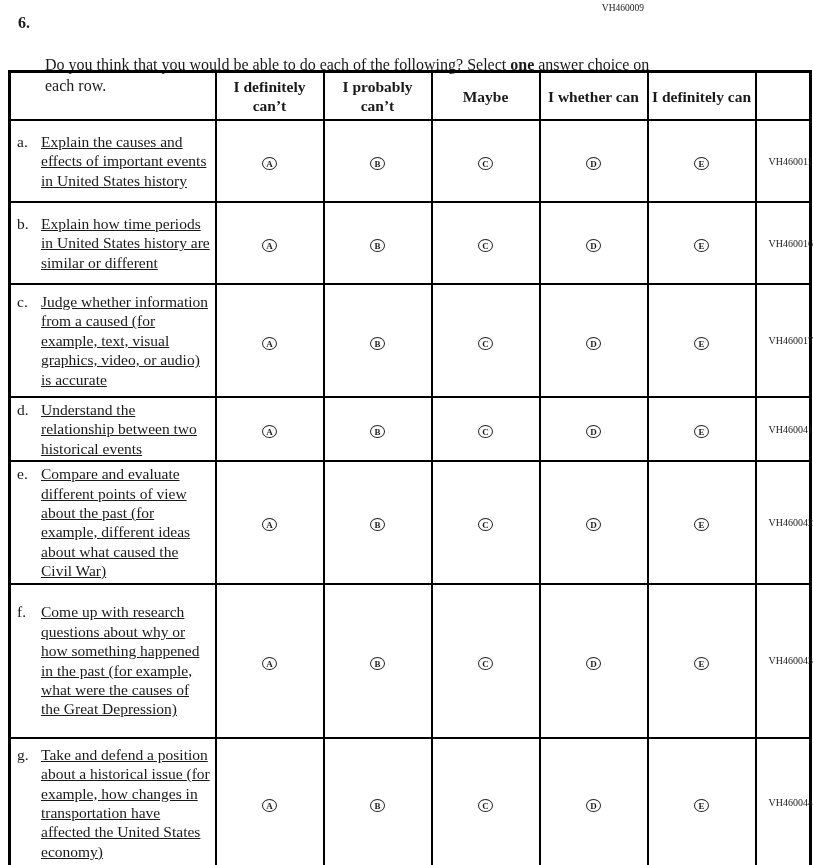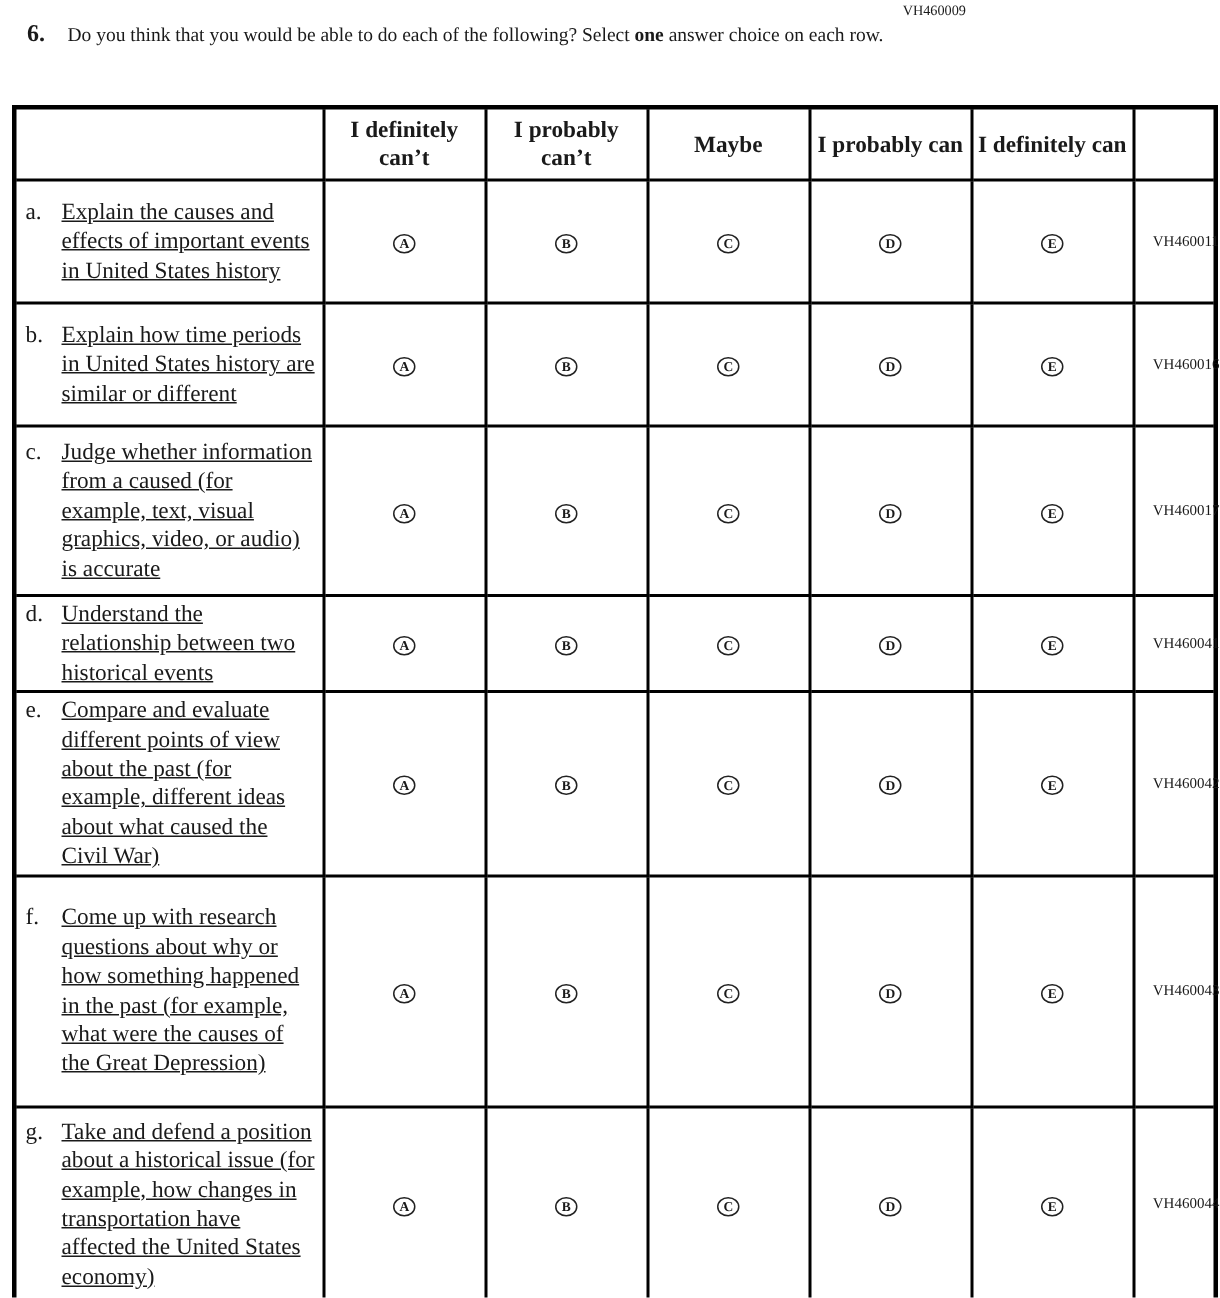--- a/index.html
+++ b/index.html
@@ -4,21 +4,21 @@
 <style>
   * { margin:0; padding:0; box-sizing:border-box; }
   html,body { width:813px; height:865px; background:#ffffff; overflow:hidden;
               font-family:"Liberation Serif", serif; color:#1a1a1a; }
   .page { position:relative; width:651px; height:865px; }
 
   .doc-code { position:absolute; top:3px; right:7px; font-size:9.5px; letter-spacing:0; color:#1a1a1a; }
 
   .question { position:absolute; top:12px; left:18px; display:flex; }
   .qnum { font-weight:bold; width:27px; flex:0 0 27px; font-size:16px; line-height:21px; }
-  .qtext { max-width:662px; font-size:13px; line-height:21px; }
+  .qtext { max-width:662px; font-size:16px; line-height:21px;margin-top:42px; }
   .qtext b { font-weight:bold; }
 
   table.grid { position:absolute; top:70px; left:8px; width:799px;
                border-collapse:collapse; table-layout:fixed; }
   table.grid col.c-stub { width:206px; }
   table.grid col.c-ans  { width:108px; }
   table.grid col.c-code { width:55px; }
 
   table.grid th, table.grid td { border:2px solid #000; vertical-align:middle; }
   table.grid { border:3px solid #000; }
@@ -69,21 +69,21 @@
       <col class="c-ans">
         <col class="c-ans">
         <col class="c-code">
     </colgroup>
     <thead>
       <tr>
         <th></th>
         <th>I definitely can’t</th>
         <th>I probably can’t</th>
         <th>Maybe</th>
-        <th>I probably can</th>
+        <th>I whether can</th>
         <th>I definitely can</th>
         <th></th>
       </tr>
     </thead>
     <tbody id="grid-body">
   <tr>
     <td class="stub">
       <div class="stub-inner">
         <span class="row-letter">a.</span>
         <span class="row-text">Explain the causes and effects of important events in United States history</span>

